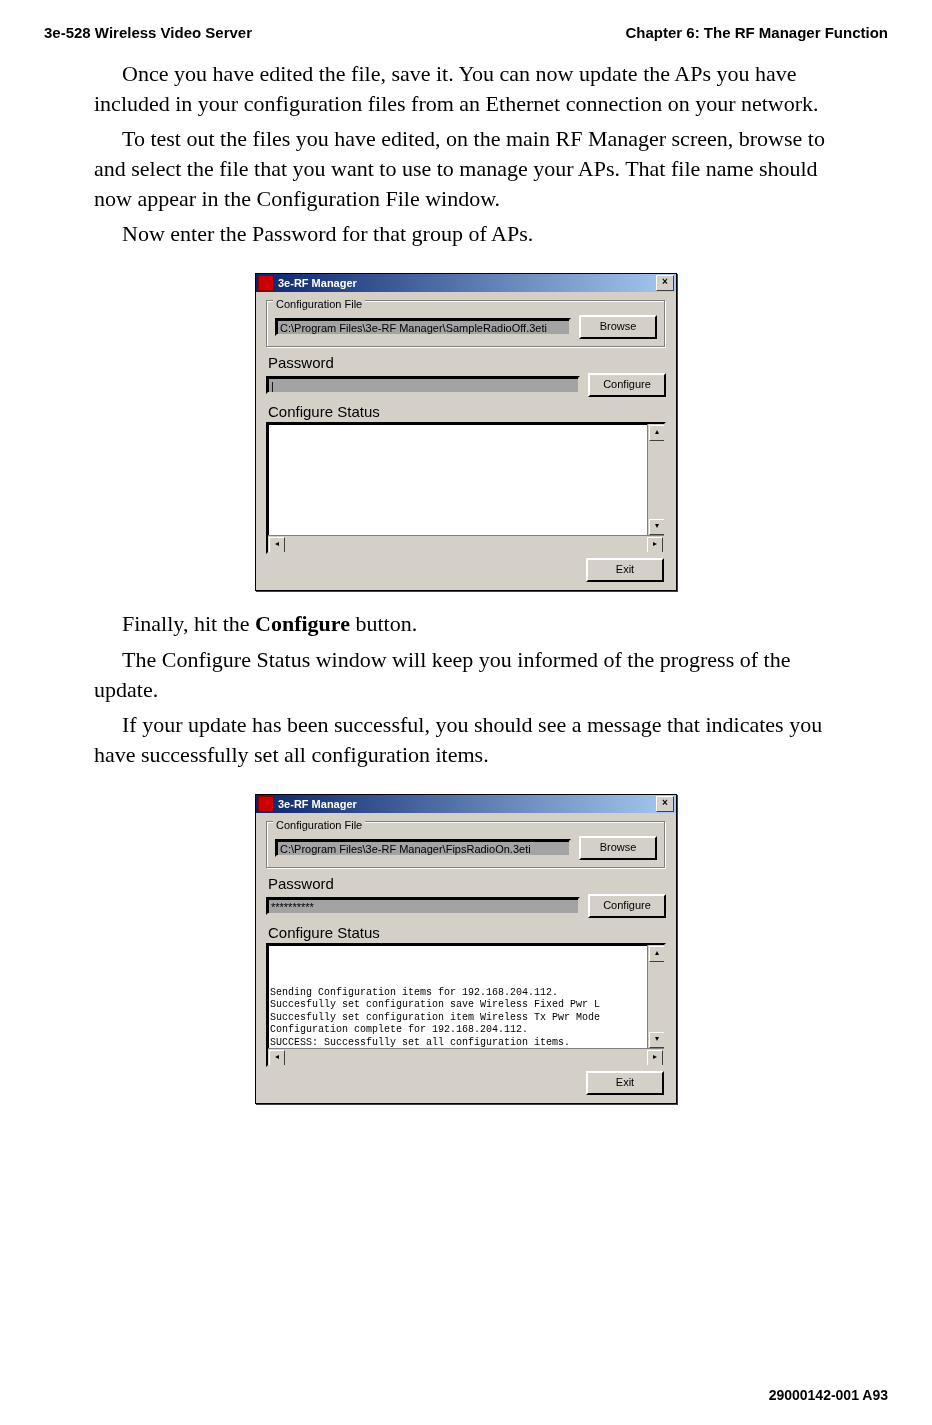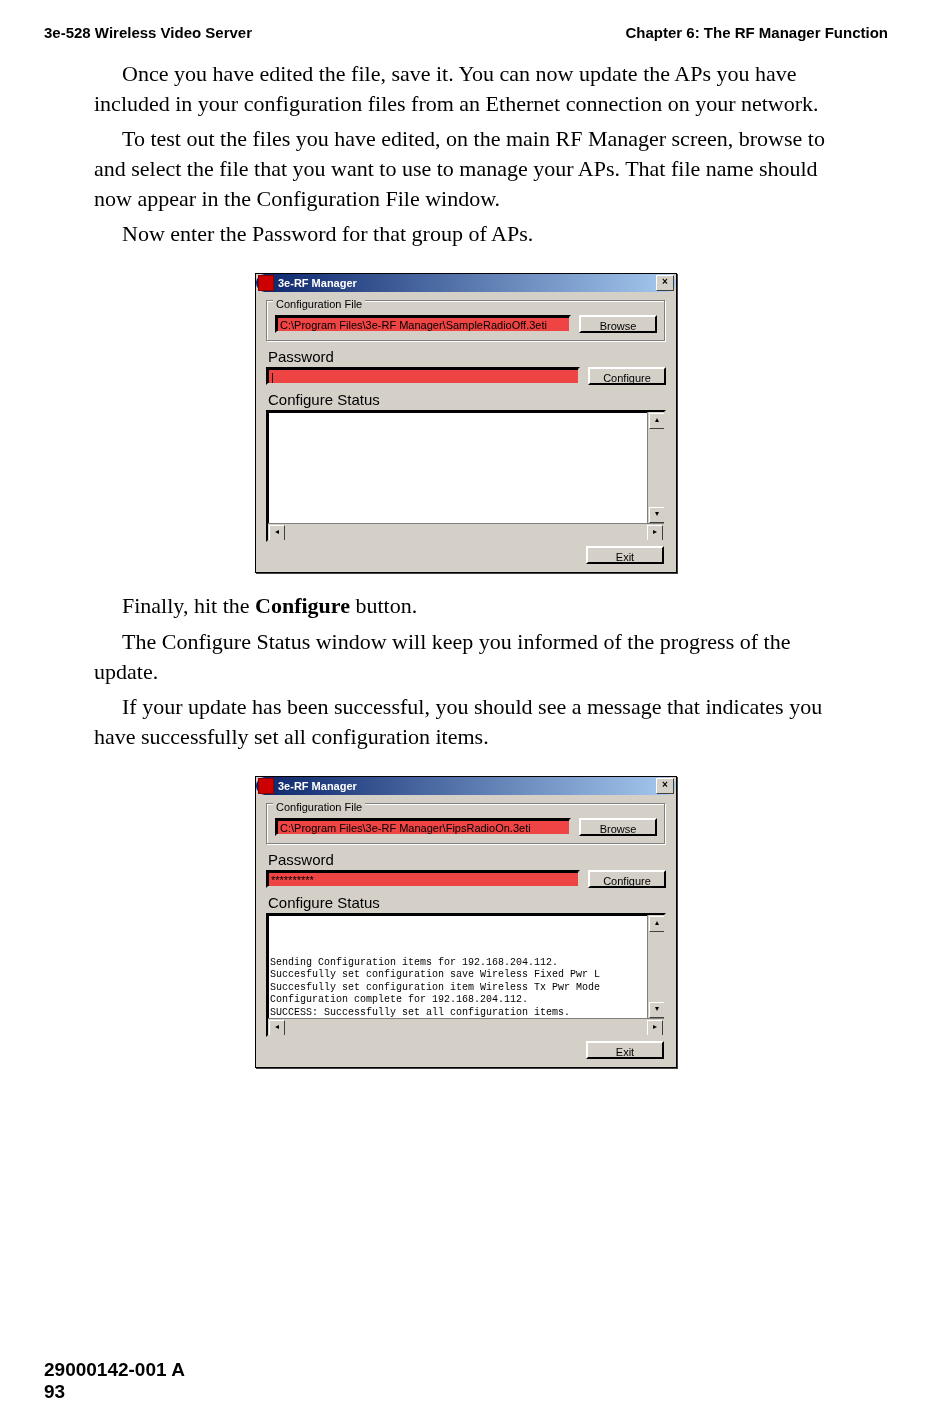--- a/index.html
+++ b/index.html
@@ -54,21 +54,20 @@
     color: #000;
   }
   .titlebar {
     background: linear-gradient(to right, #0a246a, #a6caf0);
     color: #fff;
     height: 18px;
     display: flex;
     align-items: center;
     padding: 0 2px;
     font-weight: bold;
-    border-radius: 9px;
   }
   .titlebar .tb-icon {
     width: 14px; height: 14px;
     background: #c00;
     margin-right: 4px;
     display: inline-block;
     border: 1px solid #800;
   }
   .titlebar .tb-title { flex: 1; font-size: 11px;}
   .titlebar .tb-close {
@@ -101,21 +100,21 @@
   .groupbox .legend {
     position: absolute;
     top: -8px;
     left: 6px;
     background: #d4d0c8;
     padding: 5px 3px;
     font-size: 11px;
   }
   .row { display: flex; align-items: center; gap: 8px; }
   .text-input {
-    background: #ef4444;
+    background: #a3a3a3;
     border: 2px inset #fff;
     border-top-color:#404040;
     border-left-color:#404040;
     border-right-color:#d4d0c8;
     border-bottom-color:#d4d0c8;
     box-shadow: inset 1px 1px 0 #000;
     font-size: 11px;
     padding: 2px 3px;
     height: 18px;
     box-sizing: border-box;
@@ -125,21 +124,21 @@
     font-family: Tahoma, Arial, sans-serif;
   }
   .caret-input { font-family: Tahoma, Arial, sans-serif;}
   .win-btn {
     background: #d4d0c8;
     border: 2px outset #fff;
     border-right-color:#404040;
     border-bottom-color:#404040;
     font-size: 11px;
     width: 78px;
-    height: 18px;
+    height: 24px;
     text-align: center;
     line-height: 18px;
     box-sizing: border-box;
   }
   .label { font-size: 15px; margin: 6px 0 2px 2px;}
   .status-box {
     background: #fff;
     border: 2px inset #fff;
     border-top-color:#404040;
     border-left-color:#404040;
@@ -180,22 +179,21 @@
   .exit-row{
     display:flex; justify-content:flex-end; padding:4px 2px 2px 2px;
   }
 
   .footer-line {
     margin-top: auto;
     display: flex;
     justify-content: flex-end;
     font-family: Arial, Helvetica, sans-serif;
     font-weight: bold;
-    font-size: 19px;
-    flex-direction: column;
+    font-size: 14px;
   }
 </style>
 </head>
 <body>
 
 <div class="page">
 
   <div class="header-line">
     <span>3e-528 Wireless Video Server</span>
     <span>Chapter 6: The RF Manager Function</span>

